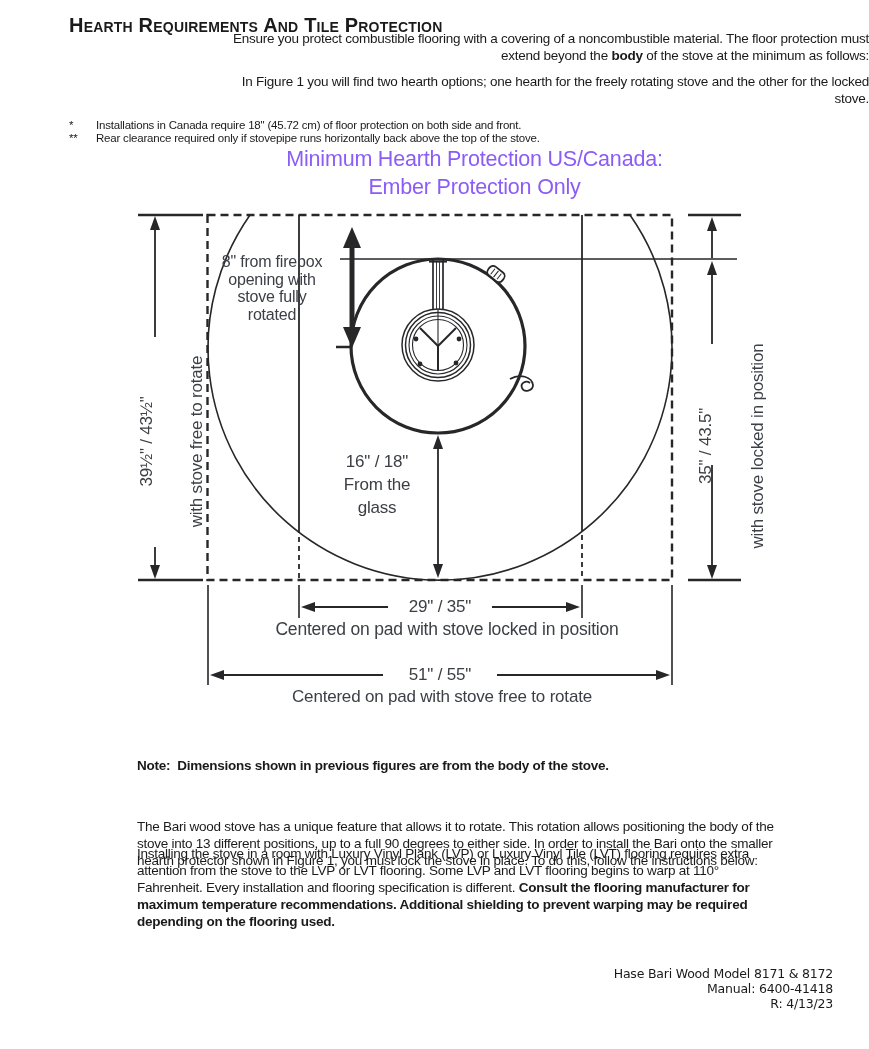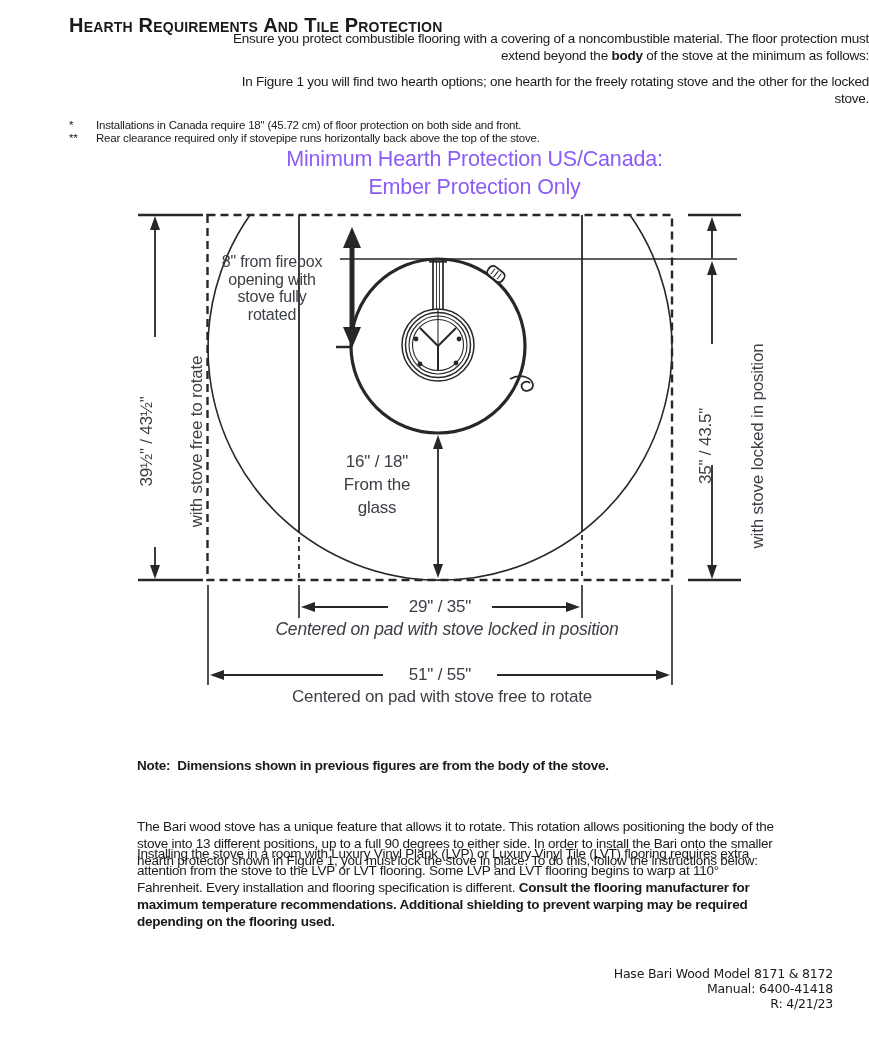--- a/index.html
+++ b/index.html
@@ -140,36 +140,36 @@
     <span class="ln">39½" / 43½"</span>
     <span class="ln">with stove free to rotate</span>
   </div>
 
   <div class="abs dlab rot" style="left:592px; top:381px; width:280px; font-size:17px; line-height:26px;">
     <span class="ln">35" / 43.5"</span>
     <span class="ln">with stove locked in position</span>
   </div>
 
   <div class="abs dlab" style="left:370px; top:597px; width:140px; font-size:17px;">29" / 35"</div>
-  <div class="abs dlab" style="left:247px; top:619px; width:400px; font-size:17.5px;font-style:italic;">Centered on pad with stove locked in position</div>
+  <div class="abs dlab" style="left:247px; top:619px; width:400px; font-size:17.5px;">Centered on pad with stove locked in position</div>
 
   <div class="abs dlab" style="left:370px; top:665px; width:140px; font-size:17px;">51" / 55"</div>
   <div class="abs dlab" style="left:242px; top:687px; width:400px; font-size:17px;">Centered on pad with stove free to rotate</div>
 
   <div class="abs notes-para" style="top:757px; font-weight:bold;">Note:&nbsp; Dimensions shown in previous figures are from the body of the stove.</div>
 
   <div class="abs notes-para" style="top:783px;margin-top:35px;">The Bari wood stove has a unique feature that allows it to rotate. This rotation allows positioning the body of the
 stove into 13 different positions, up to a full 90 degrees to either side. In order to install the Bari onto the smaller
 hearth protector shown in Figure 1, you must lock the stove in place. To do this, follow the instructions below:</div>
 
   <div class="abs notes-para" style="top:845px;"><span>Installing the stove in a room with Luxury Vinyl Plank (LVP) or Luxury Vinyl Tile (LVT) flooring requires extra
 attention from the stove to the LVP or LVT flooring. Some LVP and LVT flooring begins to warp at 110°
 Fahrenheit. Every installation and flooring specification is different. </span><b>Consult the flooring manufacturer for
 maximum temperature recommendations. Additional shielding to prevent warping may be required
 depending on the flooring used.</b></div>
 
   <div class="abs footer">
     <div>Hase Bari Wood Model 8171 &amp; 8172</div>
     <div>Manual: 6400-41418</div>
-    <div>R: 4/21/23</div>
+    <div>R: 4/13/23</div>
   </div>
 
 </div>
 
 </body></html>

